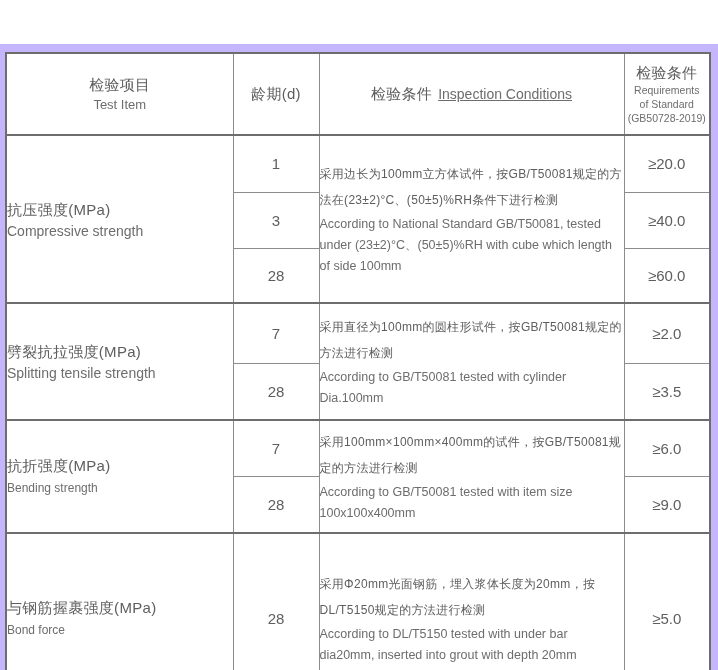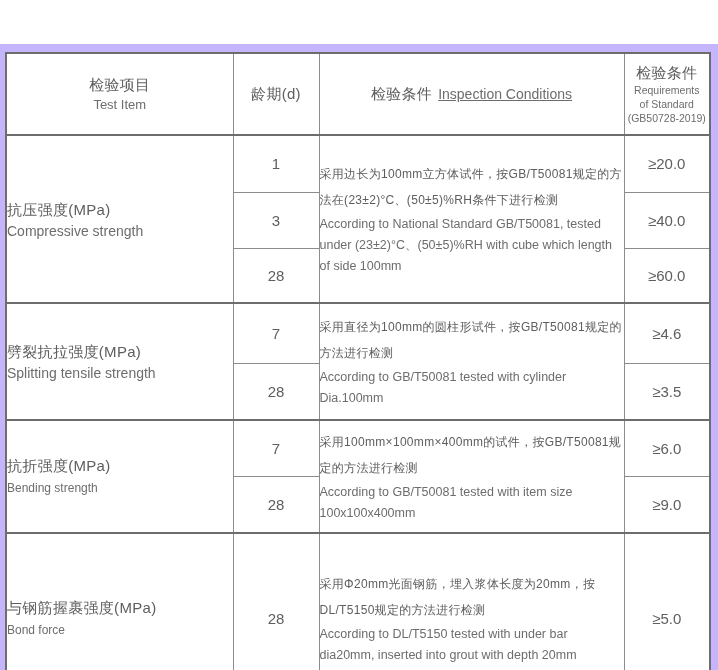--- a/index.html
+++ b/index.html
@@ -89,21 +89,21 @@
     <tr class="r-60 group-start">
       <td class="item-cell" rowspan="2">
         <div class="zh-main">劈裂抗拉强度(MPa)</div>
         <div class="en-sub">Splitting tensile strength</div>
       </td>
       <td class="age-cell">7</td>
       <td class="cond-cell" rowspan="2">
         <div class="cond-zh">采用直径为100mm的圆柱形试件，按GB/T50081规定的方法进行检测</div>
         <div class="cond-en">According to GB/T50081 tested with cylinder Dia.100mm</div>
       </td>
-      <td class="req-cell">≥4.6</td>
+      <td class="req-cell">≥2.0</td>
     </tr>
     <tr class="r-57">
       <td class="age-cell">28</td>
       <td class="req-cell">≥3.5</td>
     </tr>
 
     <tr class="r-56 group-start">
       <td class="item-cell" rowspan="2">
         <div class="zh-main">抗折强度(MPa)</div>
         <div class="en-sub-lg">Bending strength</div>

